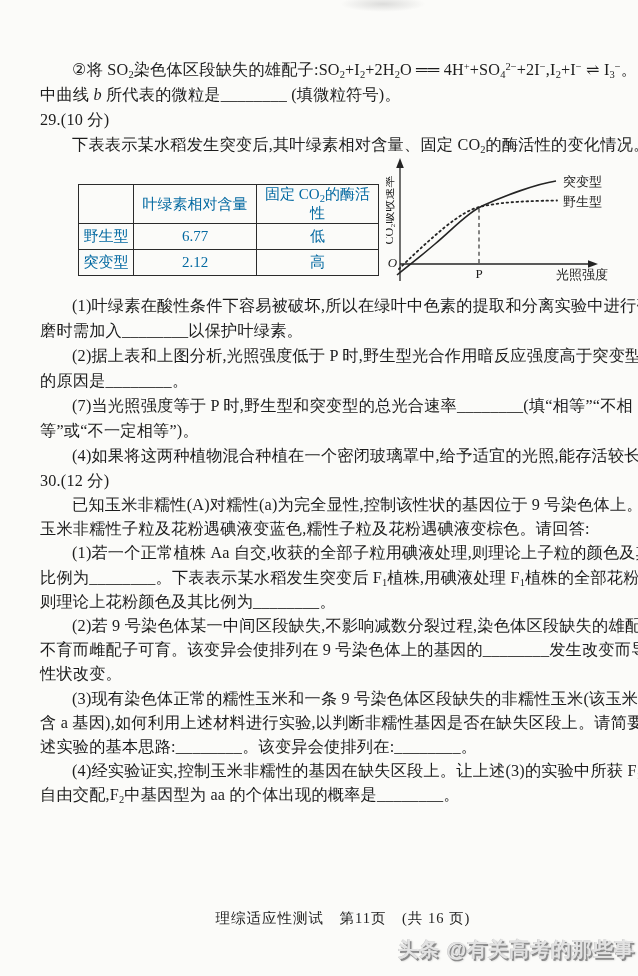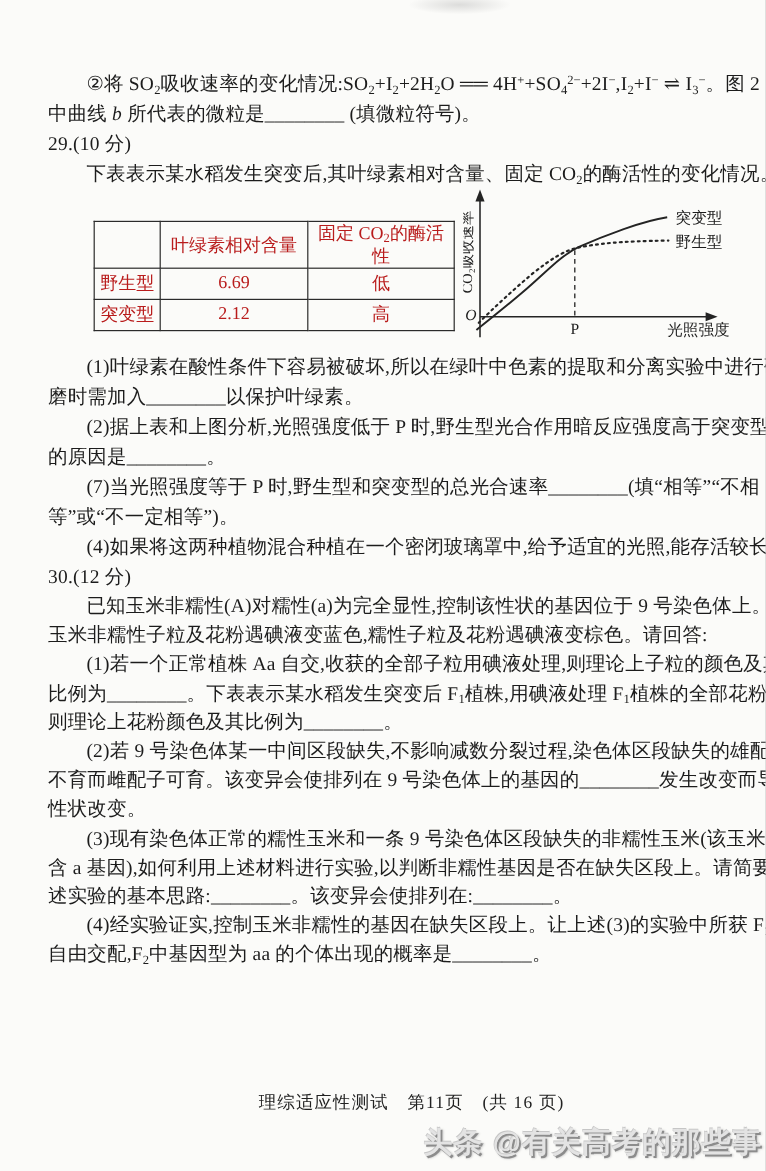--- a/index.html
+++ b/index.html
@@ -11,59 +11,59 @@
   .content{position:absolute;left:40px;top:58px;width:582px;}
   .line{height:25px;line-height:25px;font-size:16.2px;white-space:nowrap;letter-spacing:.2px;overflow:visible;}
   .h24{height:24px;line-height:24px;}
   .l30{height:24.2px;line-height:24.2px;}
   .ind{text-indent:32px;}
   sub,sup{font-size:10.5px;line-height:0;letter-spacing:0;}
   sub{vertical-align:-3px;}
   sup{vertical-align:5px;}
   .it{font-style:italic;}
   .figrow{position:relative;height:137px;}
-  .dtable{position:absolute;left:38px;top:27px;border-collapse:collapse;font-size:15px;color:#b91c1c;font-family:Liberation Serif, serif;}
+  .dtable{position:absolute;left:38px;top:27px;border-collapse:collapse;font-size:15px;color:#0369a1;font-family:Liberation Serif, serif;}
   .dtable td{border:1.5px solid #2b2b2b;text-align:center;height:25px;padding:0 3px;}
   .dtable .c0{width:48px;}
   .dtable .c1{width:116px;}
   .dtable .c2{width:115px;}
   .fig{position:absolute;left:346px;top:0;}
   .fig text{font-size:13px;fill:#1c1c1c;}
   .fig .small{font-size:12px;}
   .fig .itx{font-style:italic;}
   .footer{position:absolute;left:24px;top:909px;width:100%;text-align:center;
           font-size:14.5px;letter-spacing:1px;color:#222;}
-  .watermark{position:absolute;right:3px;top:936px;font-size:24px;font-weight:bold;
+  .watermark{position:absolute;right:3px;top:936px;font-size:20px;font-weight:bold;
              font-family:"Liberation Sans","DejaVu Sans",sans-serif;color:#e3e3e3;letter-spacing:1px;
              text-shadow:1.5px 1.5px 0 #8c8c8c,-0.5px -0.5px 0 #c6c6c6,2px 2px 2px #b9b9b9;}
 </style>
 </head>
 <body>
 
 <div class="page">
   <div class="smudge"></div>
 
   <div class="content">
-    <div class="line ind"><span>②将 SO</span><sub>2</sub><span>吸收速率的变化情况:SO</span><sub>2</sub><span>+I</span><sub>2</sub><span>+2H</span><sub>2</sub><span>O ══ 4H</span><sup>+</sup><span>+SO</span><sub>4</sub><sup>2−</sup><span>+2I</span><sup>−</sup><span>,I</span><sub>2</sub><span>+I</span><sup>−</sup><span> ⇌ I</span><sub>3</sub><sup>−</sup><span>。图 2</span></div>
+    <div class="line ind"><span>②将 SO</span><sub>2</sub><span>染色体区段缺失的雄配子:SO</span><sub>2</sub><span>+I</span><sub>2</sub><span>+2H</span><sub>2</sub><span>O ══ 4H</span><sup>+</sup><span>+SO</span><sub>4</sub><sup>2−</sup><span>+2I</span><sup>−</sup><span>,I</span><sub>2</sub><span>+I</span><sup>−</sup><span> ⇌ I</span><sub>3</sub><sup>−</sup><span>。图 2</span></div>
     <div class="line"><span>中曲线 </span><span class="it">b</span><span> 所代表的微粒是________ (填微粒符号)。</span></div>
 
     <div class="line">29.(10 分)</div>
     <div class="line h24 ind"><span>下表表示某水稻发生突变后,其叶绿素相对含量、固定 CO</span><sub>2</sub><span>的酶活性的变化情况。下</span></div>
 
     <div class="figrow">
       <table class="dtable">
         <tbody>
             <tr>
           <td class="c0"></td>
           <td class="c1"><span>叶绿素相对含量</span></td>
           <td class="c2"><span>固定 CO</span><sub>2</sub><span>的酶活性</span></td>
         </tr>
         <tr>
           <td>野生型</td>
-          <td>6.69</td>
+          <td>6.77</td>
           <td>低</td>
         </tr>
         <tr>
           <td>突变型</td>
           <td>2.12</td>
           <td>高</td>
         </tr>
       </tbody>
         </table>
 

